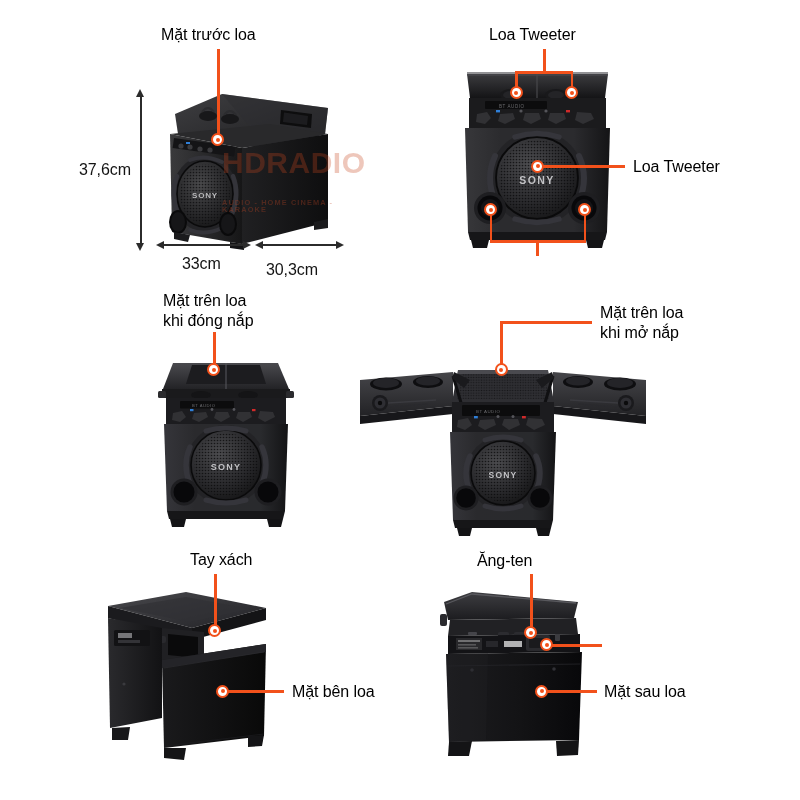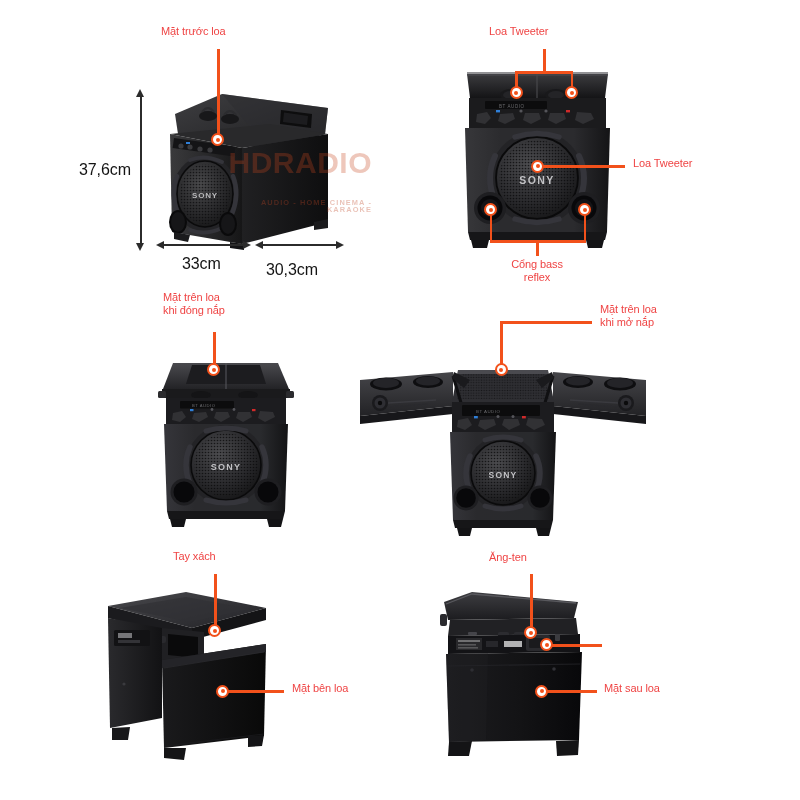--- a/index.html
+++ b/index.html
@@ -11,22 +11,22 @@
     overflow: hidden;
   }
   #stage {
     position: relative;
     width: 800px; height: 800px;
     background: #ffffff;
   }
   .lbl {
     position: absolute;
     font-family: "Liberation Sans", sans-serif;
-    font-size: 11px;
-    color: #ef4444;
+    font-size: 16px;
+    color: #000000;
     line-height: 1.22;
     white-space: pre-line;
     letter-spacing: -0.1px;
   }
   .dim-lbl { font-size: 16px; color: #141414; }
   
   .cdot {
     position: absolute;
     width: 13px; height: 13px;
     border-radius: 50%;
@@ -59,21 +59,21 @@
   .arrow.left  { border-top: 4.5px solid transparent; border-bottom: 4.5px solid transparent; border-right: 8px solid #2b2b2b; }
   .arrow.right { border-top: 4.5px solid transparent; border-bottom: 4.5px solid transparent; border-left: 8px solid #2b2b2b; }
   
   .unit { position: absolute; z-index: 10; }
   .unit svg { display: block; }
   
   .wm {
     position: absolute;
     z-index: 20;
     pointer-events: none;
-    text-align: right;
+    text-align: left;
     line-height: 1;
   }
   .wm .wm-main {
     font-family: "Liberation Sans", sans-serif;
     font-weight: bold;
     font-size: 30px;
     letter-spacing: 0.5px;
     color: rgba(200, 70, 30, 0.30);
   }
   .wm .wm-sub {
@@ -269,22 +269,20 @@
   <div class="cline h" style="left:543px; top:165px; width:82px;"></div>
   <div class="cdot" style="left:531px; top:159.5px;"></div>
   <div class="lbl" style="left:633px; top:157px;">Loa Tweeter</div>
 
   <div class="cdot" style="left:484px; top:203px;"></div>
   <div class="cdot" style="left:578px; top:203px;"></div>
   <div class="cline v" style="left:489.5px; top:215px; height:27px;"></div>
   <div class="cline v" style="left:583.5px; top:215px; height:27px;"></div>
   <div class="cline h" style="left:489.5px; top:240px; width:96.5px;"></div>
   <div class="cline v" style="left:536px; top:240px; height:16px;"></div>
-  <div class="lbl" style="left:496px; top:258px; text-align:center; width:82px;">Cổng bass
-reflex</div>
 
   <div class="unit" style="left:156px; top:355px; width:140px; height:175px;">
     <svg width="140" height="175" viewBox="0 0 140 175">
       <defs>
         <linearGradient id="g3body" x1="0" y1="0" x2="1" y2="0">
           <stop offset="0%" stop-color="#35353a"></stop>
           <stop offset="25%" stop-color="#2a2a2d"></stop>
           <stop offset="78%" stop-color="#292a2d"></stop>
           <stop offset="100%" stop-color="#131315"></stop>
         </linearGradient>
@@ -497,21 +495,21 @@
       <path d="M64,158 L164,146" stroke="#1c1c1f" stroke-width="1" opacity="0.8"></path>
 
       <polygon points="12,140 30,139 28,152 12,152" fill="#18181a"></polygon>
       <polygon points="64,160 86,160 84,172 64,170" fill="#141416"></polygon>
       <polygon points="148,148 164,147 162,158 148,159" fill="#141416"></polygon>
     </svg>
   </div>
 
   <div class="cline v" style="left:214px; top:574px; height:55px;"></div>
   <div class="cdot" style="left:208px; top:624px;"></div>
-  <div class="lbl" style="left:173px; top:550px;text-align:right;">Tay xách</div>
+  <div class="lbl" style="left:190px; top:550px;text-align:right;">Tay xách</div>
 
   <div class="cline h" style="left:228px; top:690px; width:56px;"></div>
   <div class="cdot" style="left:216px; top:684.5px;"></div>
   <div class="lbl" style="left:292px; top:682px;">Mặt bên loa</div>
 
   <div class="unit" style="left:438px; top:588px; width:160px; height:175px;">
     <svg width="160" height="175" viewBox="0 0 160 175">
       <defs>
         <linearGradient id="g6body" x1="0" y1="0" x2="1" y2="0">
           <stop offset="0%" stop-color="#1c1c1f"></stop>
@@ -554,21 +552,21 @@
 
       <polygon points="8,66 50,65 48,152 11,154" fill="#232327" opacity="0.28"></polygon>
 
       <polygon points="11,154 34,153 31,168 10,168" fill="#141416"></polygon>
       <polygon points="118,153 141,152 140,167 119,168" fill="#141416"></polygon>
     </svg>
   </div>
 
   <div class="cline v" style="left:530px; top:574px; height:57px;"></div>
   <div class="cdot" style="left:524px; top:626px;"></div>
-  <div class="lbl" style="left:477px; top:551px;margin-left:12px;">Ăng-ten</div>
+  <div class="lbl" style="left:477px; top:551px;">Ăng-ten</div>
 
   <div class="cline h" style="left:552px; top:644px; width:50px;"></div>
   <div class="cdot" style="left:540px; top:638px;"></div>
 
   <div class="cline h" style="left:547px; top:690px; width:50px;"></div>
   <div class="cdot" style="left:535px; top:684.5px;"></div>
   <div class="lbl" style="left:604px; top:682px;">Mặt sau loa</div>
 
 </div>
 

